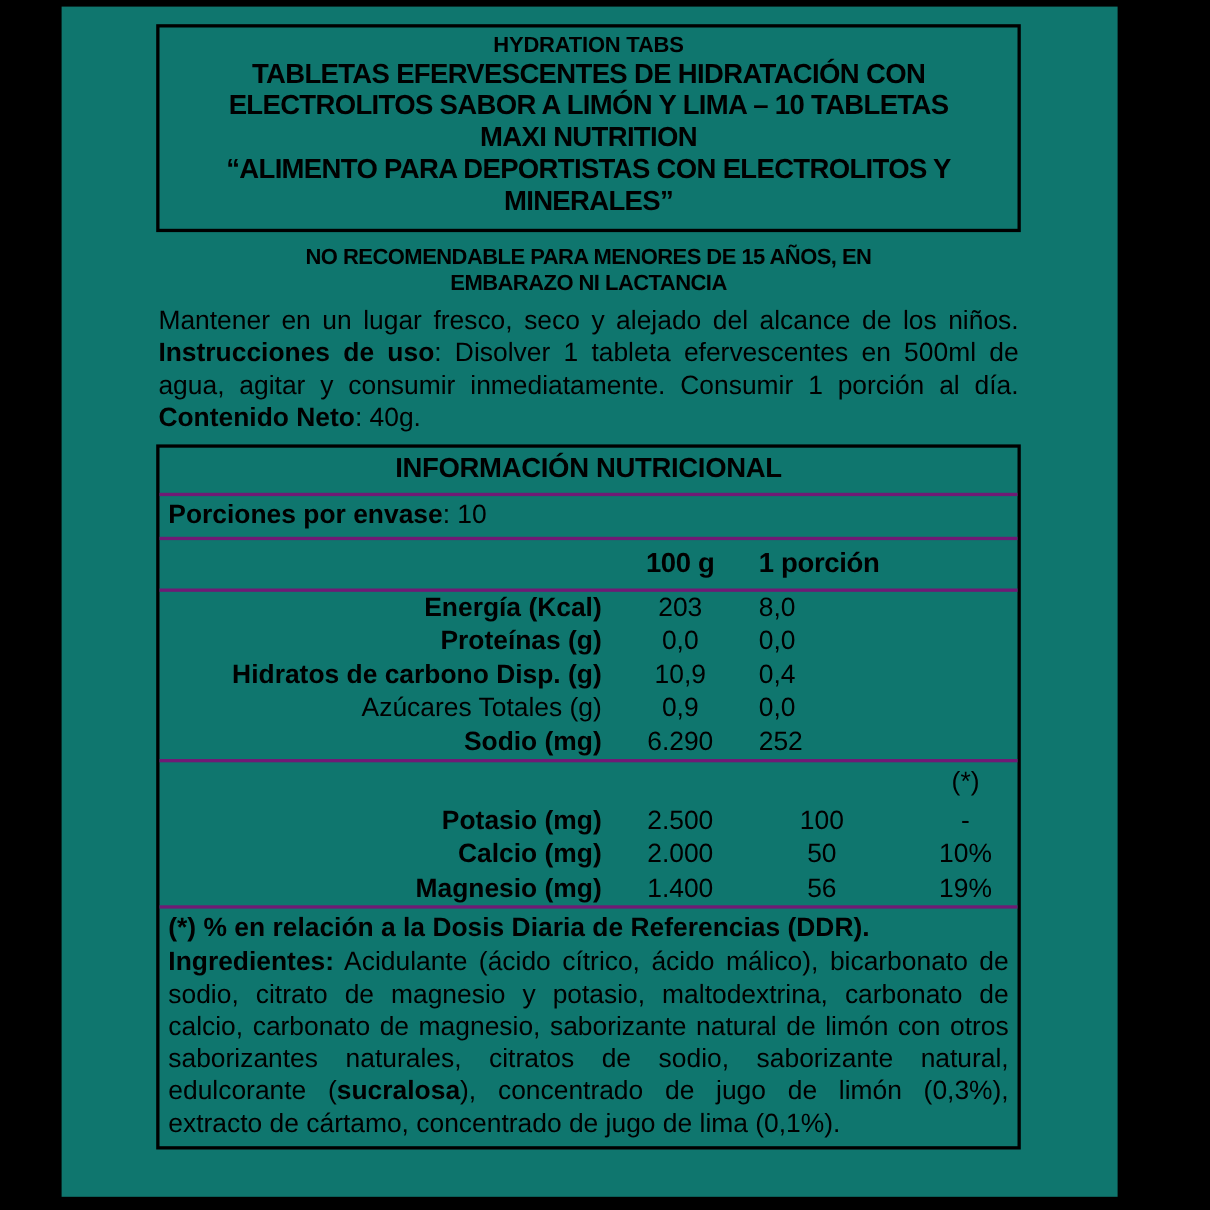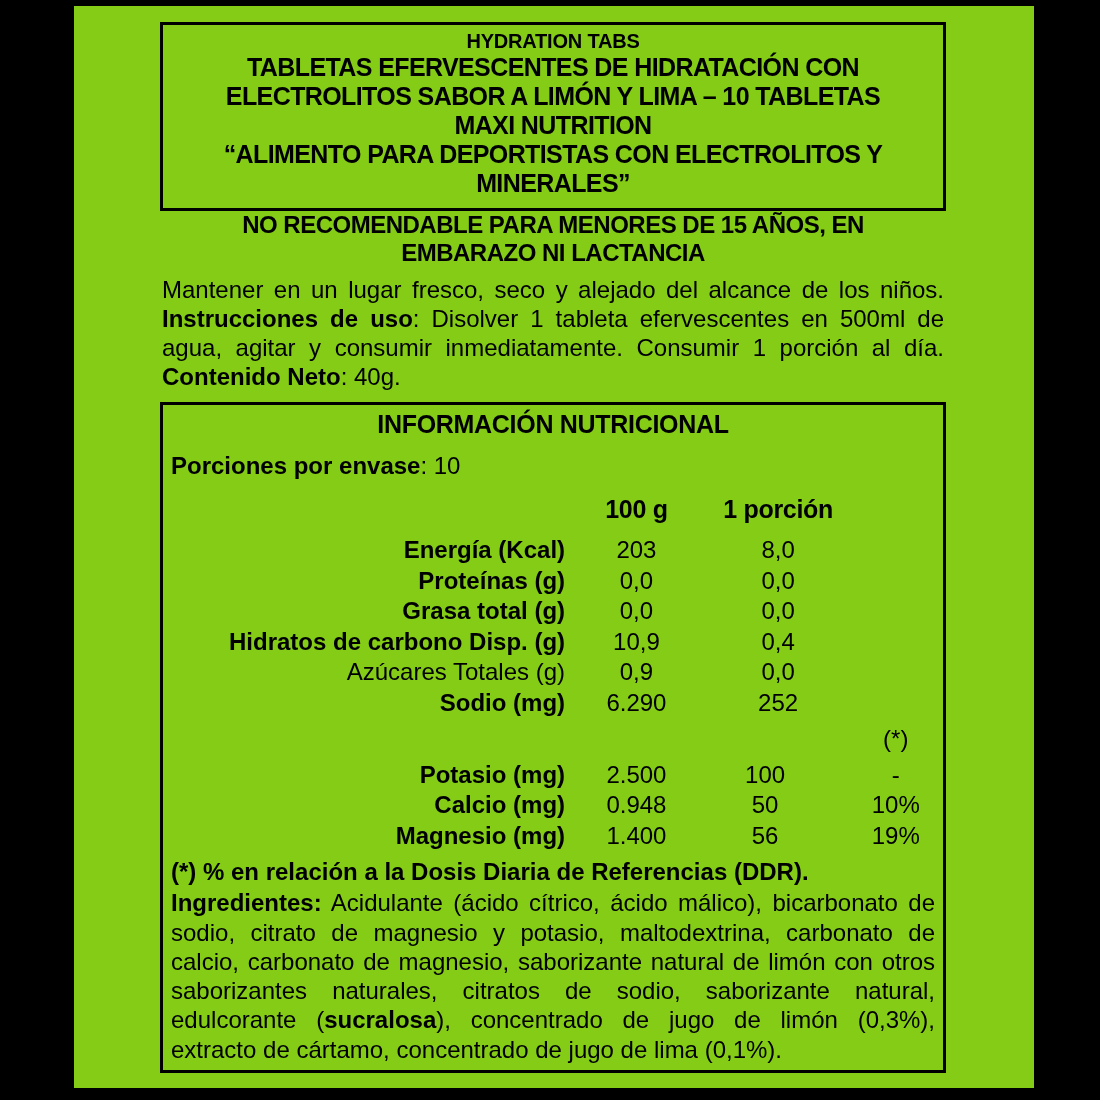--- a/index.html
+++ b/index.html
@@ -12,25 +12,25 @@
   body {
     width: 1100px;
     height: 1100px;
     font-family: "Liberation Sans", sans-serif;
     -webkit-font-smoothing: antialiased;
   }
 
   
   #label-sheet {
     position: absolute;
-    left: 74px;
+    left: 56px;
     top: 6px;
     width: 960px;
     height: 1082px;
-    background: #84cc16;
+    background: #0f766e;
   }
 
   
   .content {
     position: absolute;
     left: 86px;   
     top: 0;
     width: 786px; 
   }
 
@@ -51,24 +51,24 @@
   }
   #title-box .tline.big {
     font-size: 25px;
     line-height: 1.16;
     letter-spacing: -0.6px;
   }
   #title-box .tline.first { font-size: 20px; padding-bottom: 2px; }
 
   
   #warning {
-    margin-top: 0;
+    margin-top: 12px;
     text-align: center;
     font-weight: bold;
-    font-size: 24px;
+    font-size: 20px;
     line-height: 1.18;
     letter-spacing: -0.5px;
     color: #000;
   }
 
   
   #usage-paragraph {
     margin-top: 7px;
     font-size: 24px;
     line-height: 1.22;
@@ -77,21 +77,21 @@
     color: #000;
     padding: 0 2px;
   }
   #usage-paragraph b { font-weight: bold; }
 
   
   #nutrition-box {
     margin-top: 10px;
     border: 3px solid #000;
   }
-  .nb-row { border-bottom: 3px solid #84cc16; }
+  .nb-row { border-bottom: 3px solid #701a75; }
   .nb-row:last-child { border-bottom: none; }
 
   #nutrition-title {
     text-align: center;
     font-weight: bold;
     font-size: 25px;
     letter-spacing: -0.3px;
     padding: 5px 0 7px 0;
     color: #000;
   }
@@ -110,21 +110,21 @@
     border-collapse: collapse;
     color: #000;
     padding-left: 48px;
   }
   table.grid td, table.grid th {
     padding: 0;
     font-weight: normal;
   }
   .col-label  { width: 400px; text-align: right; padding-left: 8px !important; }
   .col-100g   { width: 142px; text-align: center; }
-  .col-port   { width: 140px; text-align: center; }
+  .col-port   { width: 140px; }
   .col-ddr    { width: 94px;  text-align: center; }
 
   #col-header-row td {
     font-weight: bold;
     font-size: 25px;
     letter-spacing: -0.3px;
     padding-top: 7px !important;
     padding-bottom: 8px !important;
   }
 
@@ -229,26 +229,20 @@
         <table class="grid" id="macro-table">
           <tbody id="macro-body">
               <tr>
                 <td class="col-label">Energía (Kcal)</td>
                 <td class="col-100g">203</td>
                 <td class="col-port">8,0</td>
                 <td class="col-ddr"></td>
               </tr>
               <tr>
                 <td class="col-label">Proteínas (g)</td>
-                <td class="col-100g">0,0</td>
-                <td class="col-port">0,0</td>
-                <td class="col-ddr"></td>
-              </tr>
-              <tr>
-                <td class="col-label">Grasa total (g)</td>
                 <td class="col-100g">0,0</td>
                 <td class="col-port">0,0</td>
                 <td class="col-ddr"></td>
               </tr>
               <tr>
                 <td class="col-label">Hidratos de carbono Disp. (g)</td>
                 <td class="col-100g">10,9</td>
                 <td class="col-port">0,4</td>
                 <td class="col-ddr"></td>
               </tr>
@@ -278,21 +272,21 @@
               <td class="col-ddr">(*)</td>
             </tr>
           <tr>
                 <td class="col-label">Potasio (mg)</td>
                 <td class="col-100g">2.500</td>
                 <td class="col-port">100</td>
                 <td class="col-ddr">-</td>
               </tr>
               <tr>
                 <td class="col-label">Calcio (mg)</td>
-                <td class="col-100g">0.948</td>
+                <td class="col-100g">2.000</td>
                 <td class="col-port">50</td>
                 <td class="col-ddr">10%</td>
               </tr>
               <tr>
                 <td class="col-label">Magnesio (mg)</td>
                 <td class="col-100g">1.400</td>
                 <td class="col-port">56</td>
                 <td class="col-ddr">19%</td>
               </tr>
             </tbody>

